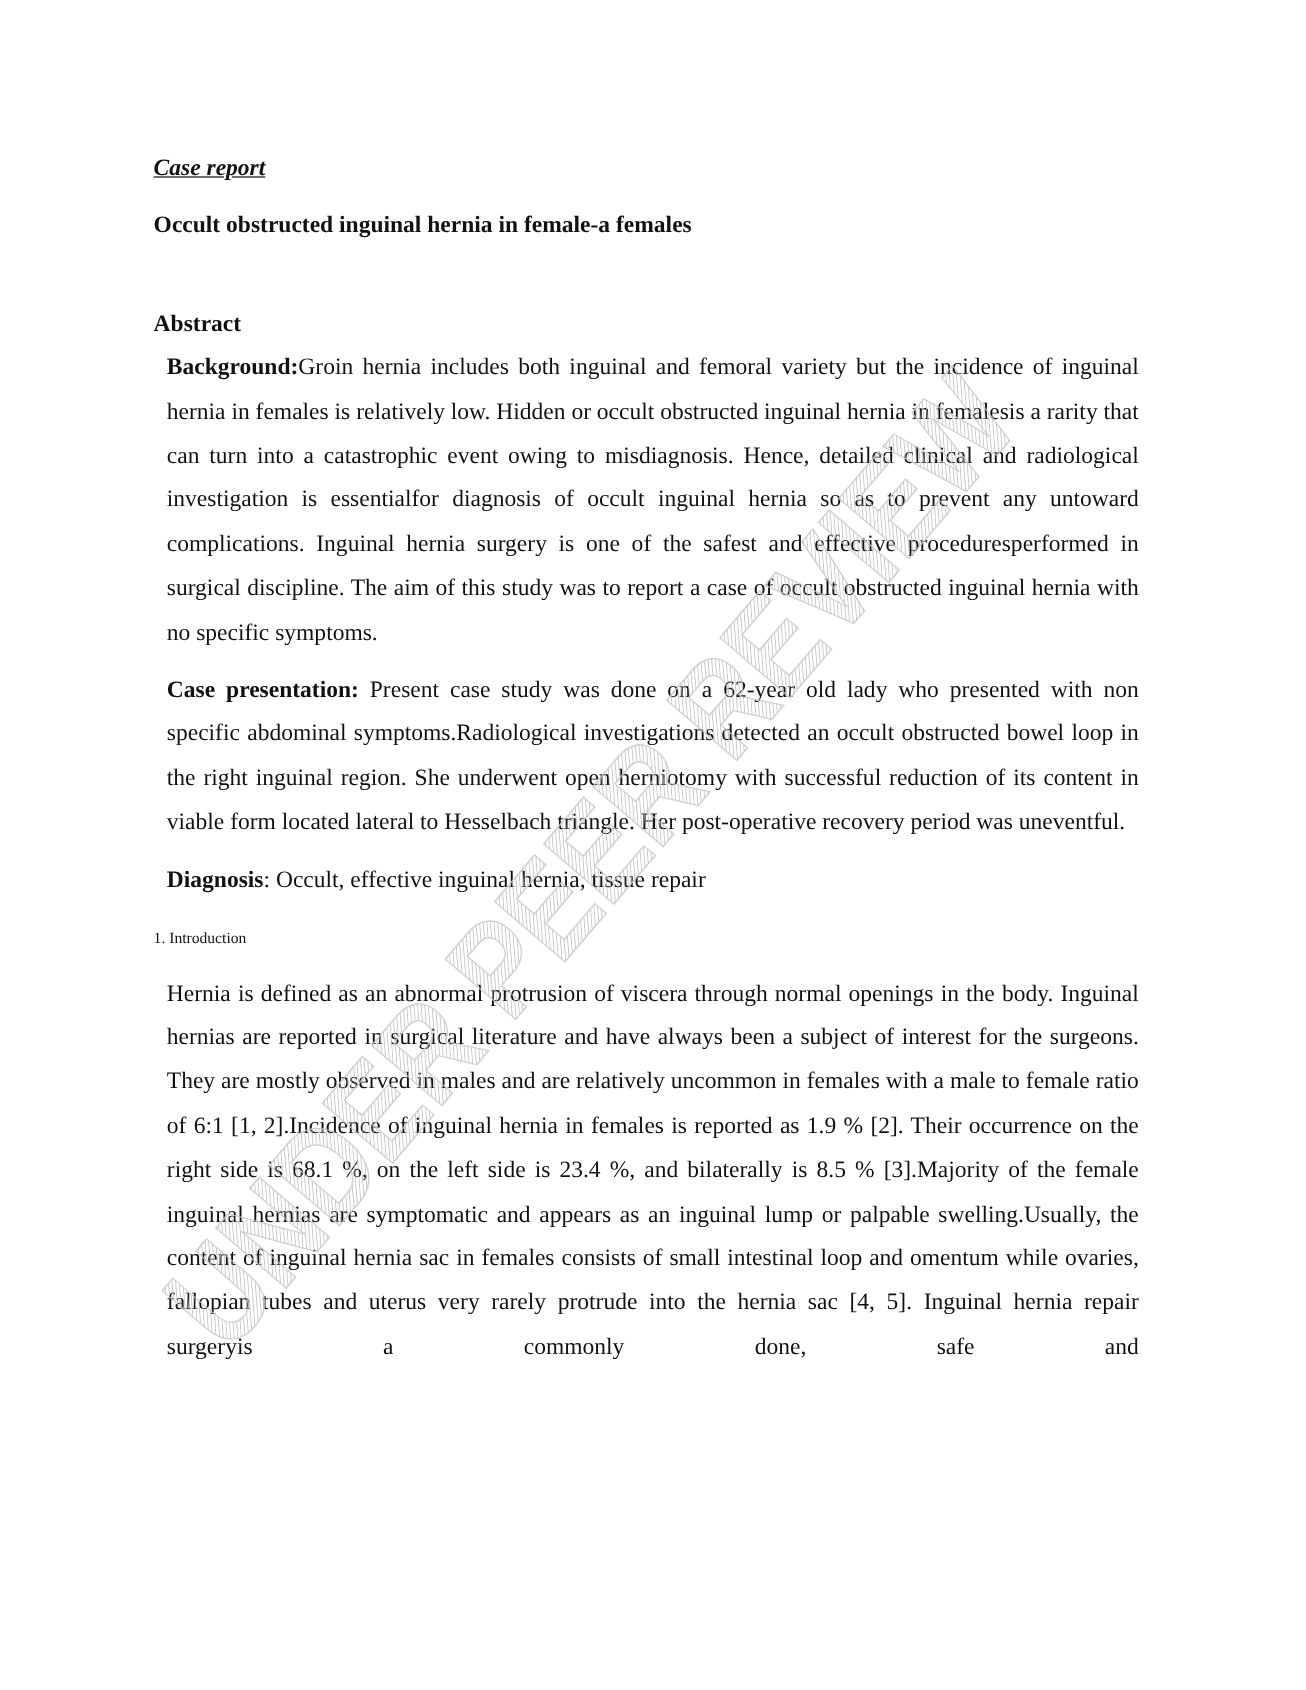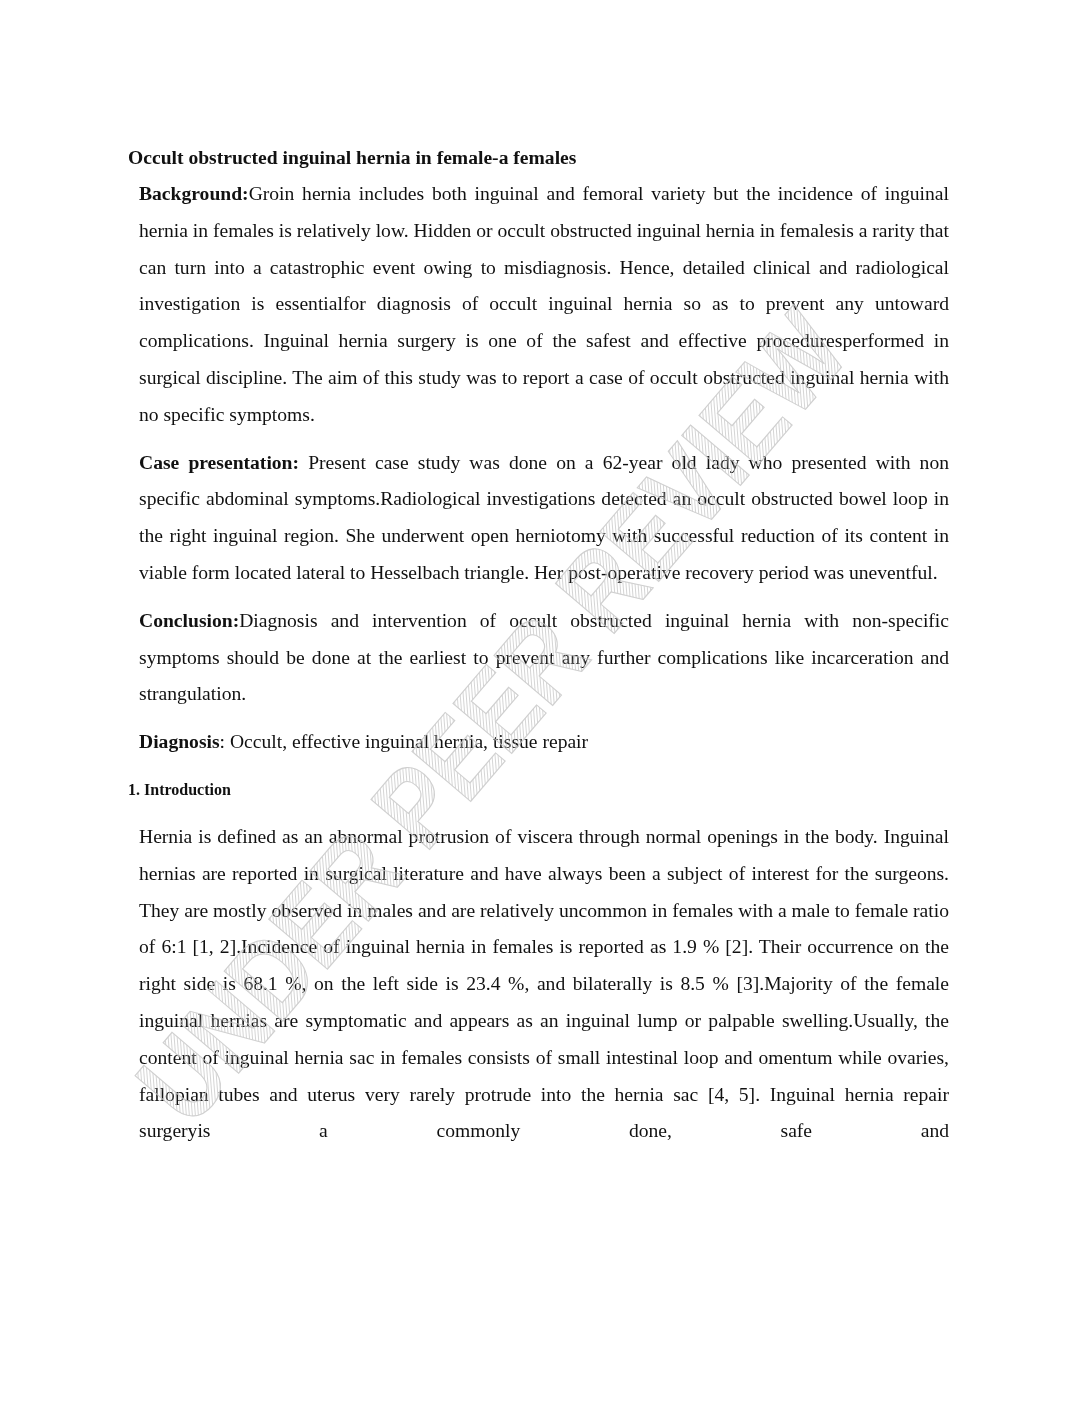--- a/index.html
+++ b/index.html
@@ -42,49 +42,50 @@
       line-height: 30px;
       font-size: 19.6px;
     }
     .para {
       text-align: justify;
       margin: 11px;
     }
     .para.first { margin-top: 3px; }
     .para b { font-weight: bold; }
     .intro-heading {
-      font-weight: bold;
+      font-weight: normal;
       margin: 11px 0 0 0;
       line-height: 36px;
-      font-size: 16px;
+      font-size: 13px;
     }
     .last-line-justify {
       text-align: justify;
       text-align-last: justify;
     }
     .watermark {
       position: absolute;
       left: 0;
       top: 0;
       width: 1088px;
       height: 1408px;
       pointer-events: none;
     }
   </style>
 </head>
 <body>
 
 <div class="page">
+  <p class="case-label">Case report</p>
   <h1 class="doc-title">Occult obstructed inguinal hernia in female-a females</h1>
+  <h2 class="abstract-heading">Abstract</h2>
 
   <p class="para first"><b>Background:</b><span>Groin hernia includes both inguinal and femoral variety but the incidence of inguinal hernia in females is relatively low.  Hidden or occult obstructed inguinal hernia in femalesis a rarity that can turn into a catastrophic event owing to misdiagnosis.  Hence, detailed clinical and radiological investigation is essentialfor diagnosis of occult inguinal hernia so as to prevent any untoward complications.  Inguinal hernia surgery is one of the safest and effective proceduresperformed in surgical discipline.  The aim of this study was to report a case of occult obstructed inguinal hernia with no specific symptoms.</span></p>
 
   <p class="para"><b>Case presentation:</b><span> Present case study was done on a 62-year old lady who presented with non specific abdominal symptoms.Radiological investigations detected an occult obstructed bowel loop in the right inguinal region.  She underwent open herniotomy with successful reduction of its content in viable form located lateral to Hesselbach triangle.  Her post-operative recovery period was uneventful.</span></p>
 
-  <p class="para"><b>Conclusion:</b><span>Diagnosis and intervention of occult obstructed inguinal hernia with non-specific symptoms should be done at the earliest to prevent any further complications like incarceration and strangulation.</span></p>
 
   <p class="para"><b>Diagnosis</b><span>: Occult, effective inguinal hernia, tissue repair</span></p>
 
   <h2 class="intro-heading">1. Introduction</h2>
   <p class="para last-line-justify">Hernia is defined as an abnormal protrusion of viscera through normal openings in the body. Inguinal hernias are reported in surgical literature and have always been a subject of interest for the surgeons.  They are mostly observed in males and are relatively uncommon in females with a male to female ratio of 6:1 [1, 2].Incidence of inguinal hernia in females is reported as 1.9 % [2]. Their occurrence on the right side is 68.1 %, on the left side is 23.4 %, and bilaterally is 8.5 % [3].Majority of the female inguinal hernias are symptomatic and appears as an inguinal lump or palpable swelling.Usually, the content of inguinal hernia sac in females consists of small intestinal loop and omentum while ovaries, fallopian tubes and uterus very rarely protrude into the hernia sac [4, 5].  Inguinal hernia repair surgeryis a commonly done, safe and</p>
 </div>
 
 <svg class="watermark" width="1088" height="1408" viewBox="0 0 1088 1408" xmlns="http://www.w3.org/2000/svg">
   <defs>
     <pattern id="hatch" patternUnits="userSpaceOnUse" width="3" height="3" patternTransform="rotate(45)">

